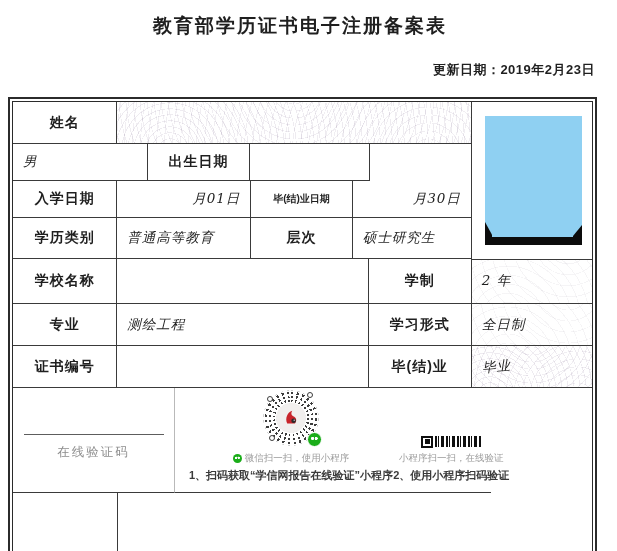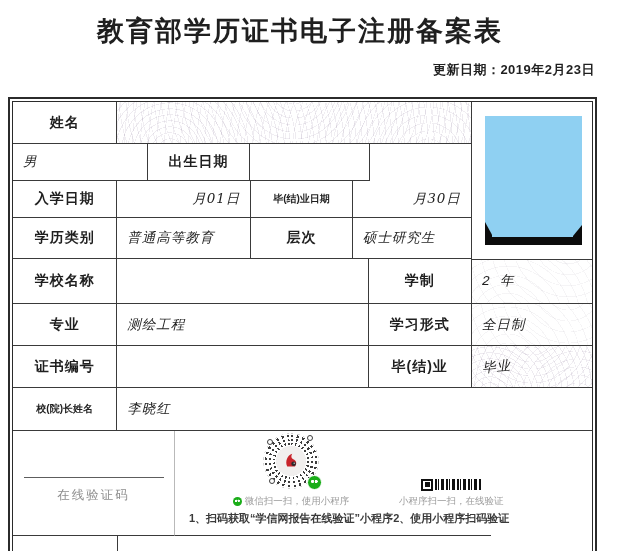--- a/index.html
+++ b/index.html
@@ -3,21 +3,21 @@
 <meta charset="utf-8">
 <style>
   html,body { margin:0; padding:0; }
   body {
     width:617px; height:551px; position:relative; overflow:hidden;
     background:#ffffff; color:#1f1f1f;
     font-family:"Liberation Sans", sans-serif;
   }
   .title {
     position:absolute; top:13px; left:0; width:600px; text-align:center;
-    font-size:27px; font-weight:bold; letter-spacing:2px;
+    font-size:19px; font-weight:bold; letter-spacing:2px;
   }
   .update-date {
     position:absolute; top:61px; right:22px;
     font-size:13px; font-weight:bold; letter-spacing:0.5px;
   }
   
   .tbl {
     position:absolute; left:8px; top:97px; width:589px; height:460px;
     border:2px solid #2b2b2b; padding:2px; box-sizing:border-box; background:#fff;
   }
@@ -44,21 +44,20 @@
   .guilloche {
     background-image:
       repeating-radial-gradient(circle at 15% 120%, rgba(135,115,150,0.14) 0 0.8px, transparent 0.8px 6px),
       repeating-radial-gradient(circle at 50% -30%, rgba(135,115,150,0.12) 0 0.8px, transparent 0.8px 7px),
       repeating-radial-gradient(circle at 88% 130%, rgba(135,115,150,0.12) 0 0.8px, transparent 0.8px 8px);
   }
   .guilloche-faint {
     background-image:
       repeating-radial-gradient(circle at 30% 140%, rgba(130,120,140,0.08) 0 0.8px, transparent 0.8px 9px),
       repeating-radial-gradient(circle at 80% -40%, rgba(130,120,140,0.08) 0 0.8px, transparent 0.8px 11px);
-    font-family: Liberation Mono, monospace;
   }
   
   .photo-cell {
     position:absolute; top:0; right:0; width:121px; height:158px;
     border-left:1px solid #3a3a3a; border-bottom:1px solid #3a3a3a;
     box-sizing:border-box; z-index:3; background:#fff;
   }
   .photo {
     position:absolute; left:13px; top:14px; width:97px; height:129px;
     background:#8fd0f2;
@@ -192,24 +191,20 @@
 
     <div class="row" style="height:42px;">
       <div class="cell lbl" style="width:105px;">证书编号</div>
       <div class="cell val" style="width:253px;"></div>
       <div class="cell lbl" style="width:104px;">毕(结)业</div>
       <div class="cell val norb guilloche" style="width:121px;">
         <span style="transform:rotate(-5deg); display:inline-block;">毕业</span>
       </div>
     </div>
 
-    <div class="row" style="height:43px;">
-      <div class="cell lbl small" style="width:105px;">校(院)长姓名</div>
-      <div class="cell val norb" style="width:478px;">李晓红</div>
-    </div>
 
     <div class="row" style="height:105px;">
       <div class="verify-left" style="width:162px;">
         <div class="code-line"></div>
         <div class="code-text">在线验证码</div>
       </div>
       <div class="verify-right" style="width:316px;">
         <div class="qr-block">
           <div class="sunqr">
             <div class="ring"></div>

